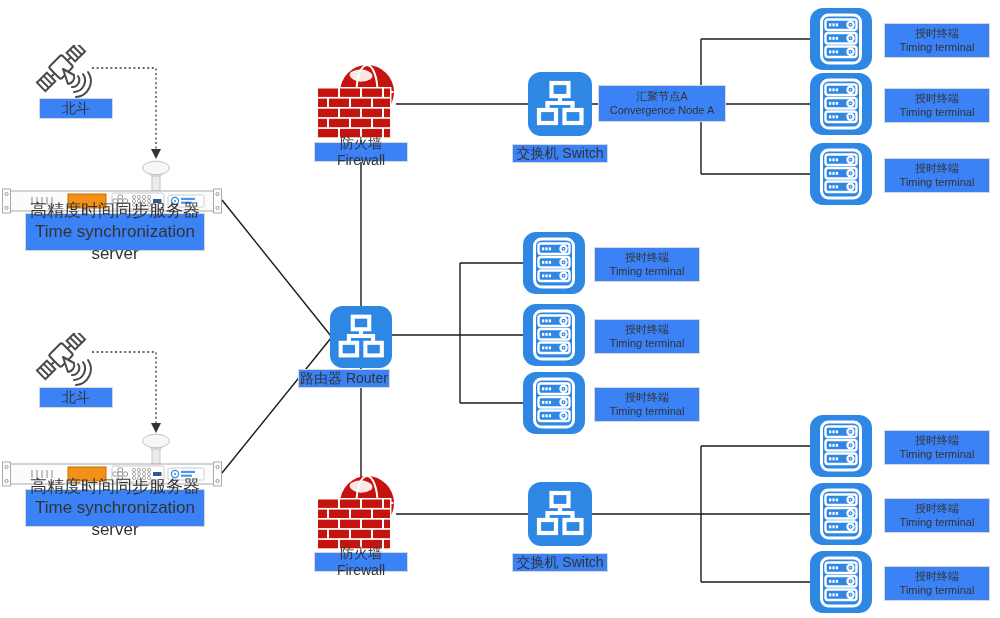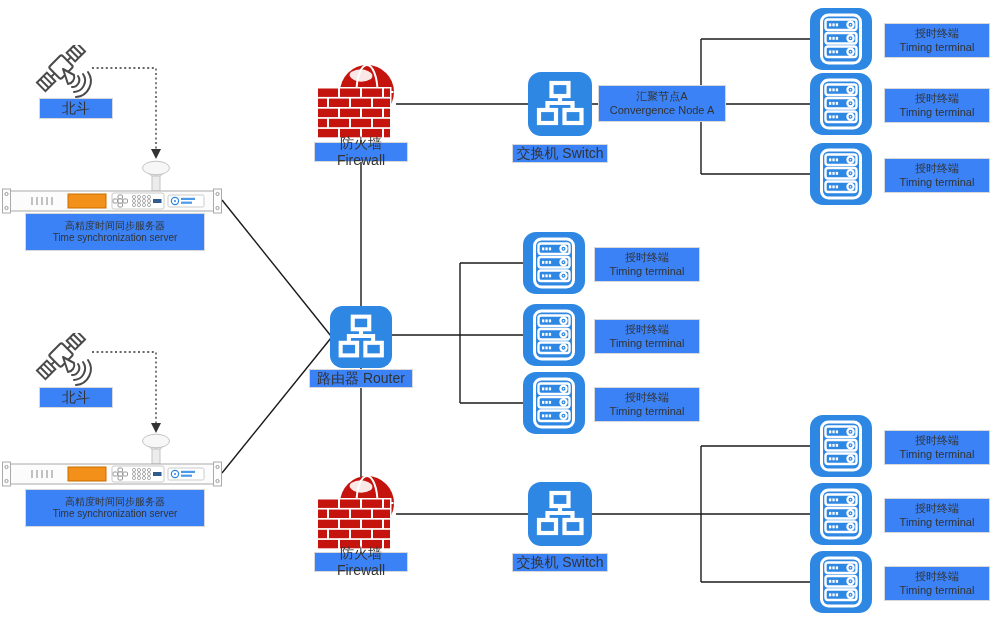--- a/index.html
+++ b/index.html
@@ -5,21 +5,21 @@
   html,body{margin:0;padding:0;background:#fff;}
   .canvas{position:relative;width:1000px;height:618px;background:#fff;overflow:hidden;
           font-family:"Liberation Sans","DejaVu Sans",sans-serif;}
   .wires{position:absolute;left:0;top:0;z-index:1;}
   .node{position:absolute;z-index:2;}
   .node svg{display:block;}
   .label-box{position:absolute;z-index:3;display:flex;flex-direction:column;align-items:center;
              justify-content:center;background:#3b82f6;border:1px solid #d8d8d8;color:#333;
              text-align:center;box-sizing:border-box;line-height:1.25;}
   .two-line{font-size:11px;}
-  .two-line.big{font-size:10px;}
+  .two-line.big{font-size:17px;}
   .one-line{font-size:14px;}
 </style>
 </head>
 <body>
 
 <div class="canvas">
 
   <svg class="wires" width="1000" height="618">
     <g fill="none" stroke="#1a1a1a" stroke-width="1.4">
       <path d="M222 200 L331 336"></path>
@@ -253,21 +253,21 @@
       <svg viewBox="0 0 64 64" width="100%" height="100%">
     <rect width="64" height="64" rx="13" fill="#2E87E3"></rect>
     <g fill="none" stroke="#fff" stroke-width="4.2">
       <rect x="23.5" y="11" width="17" height="13"></rect>
       <rect x="11" y="38" width="17" height="13"></rect>
       <rect x="36.5" y="38" width="17" height="13"></rect>
       <path d="M32 24v7M19.5 38v-7h25v7"></path>
     </g>
       </svg>
     </div>
-  <div class="label-box one-line" style="left:309px;top:369px;width:104px;height:19px">
+  <div class="label-box one-line" style="left:298px;top:369px;width:92px;height:19px">
     <span>路由器 Router</span>
   </div>
 
   <div class="node" style="left:315px;top:473px;width:92px;height:80px">
       <svg viewBox="0 0 92 80" width="100%" height="100%">
     <circle cx="52" cy="30" r="27" fill="#C5140E"></circle>
     <path d="M36 10 q9 -5 17 -1 q7 3 3 8 q-9 5 -17 1 q-7 -4 -3 -8 Z" fill="#fff" opacity="0.9"></path>
     <path d="M63 38 q7 -3 10 2 q2 5 -4 7 q-7 2 -9 -3 q-1 -4 3 -6 Z" fill="#fff" opacity="0.9"></path>
     <ellipse cx="52" cy="30" rx="10.5" ry="27" fill="none" stroke="#fff" stroke-width="2"></ellipse>
     <path d="M25.5 30 H78.5" stroke="#fff" stroke-width="2"></path>

